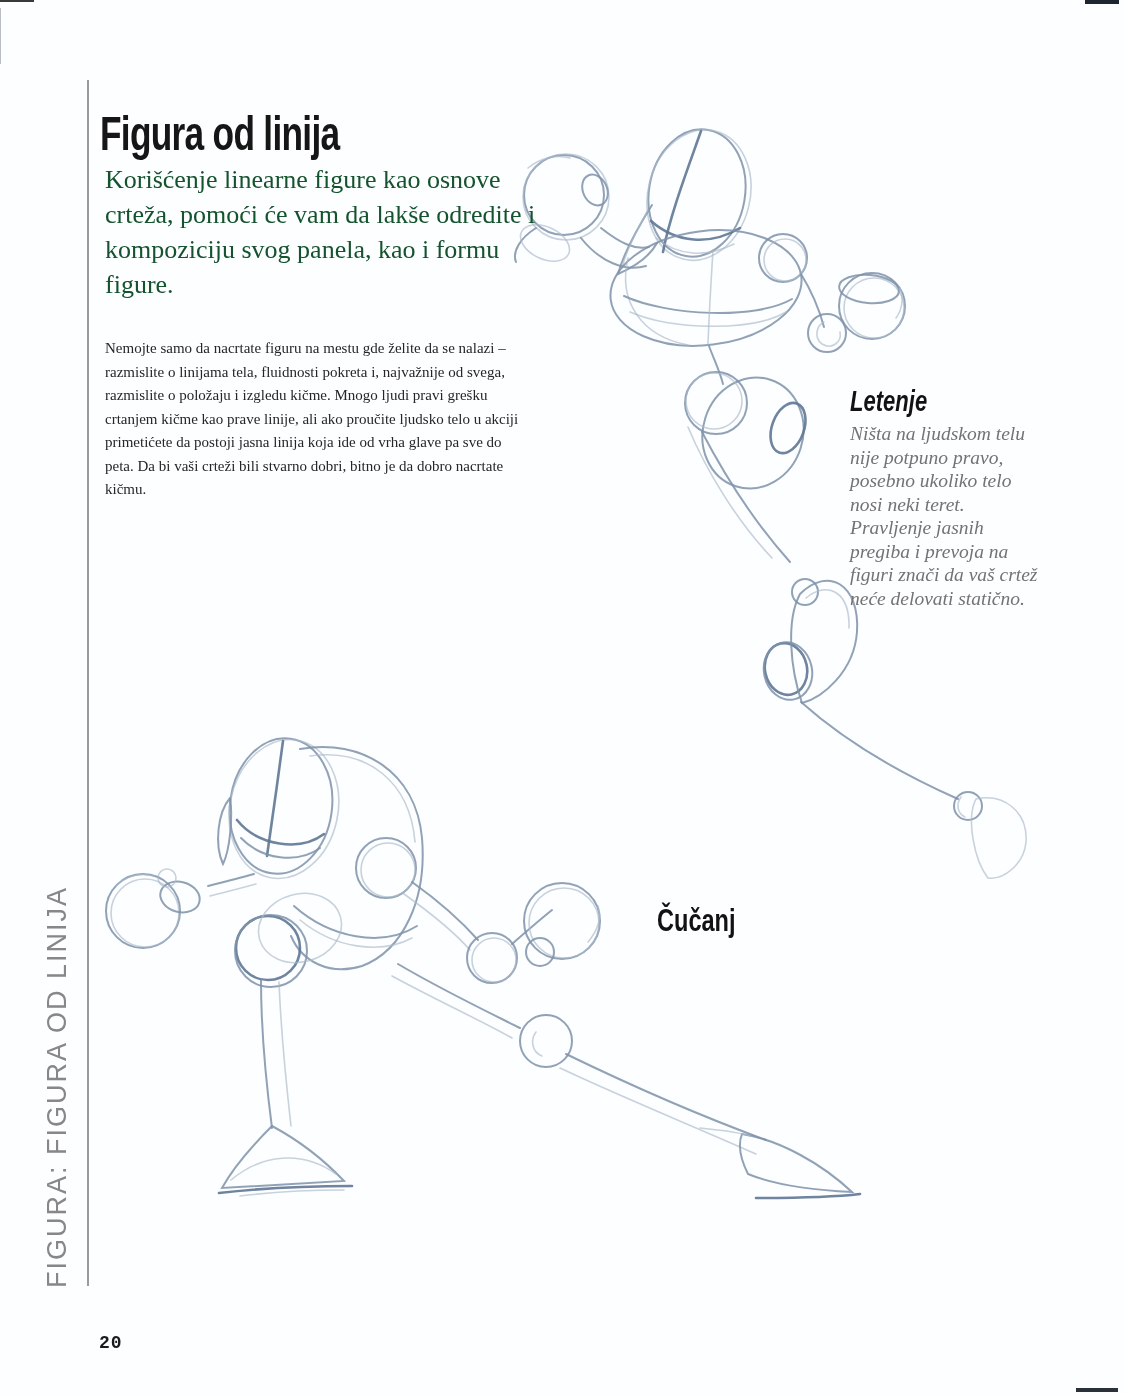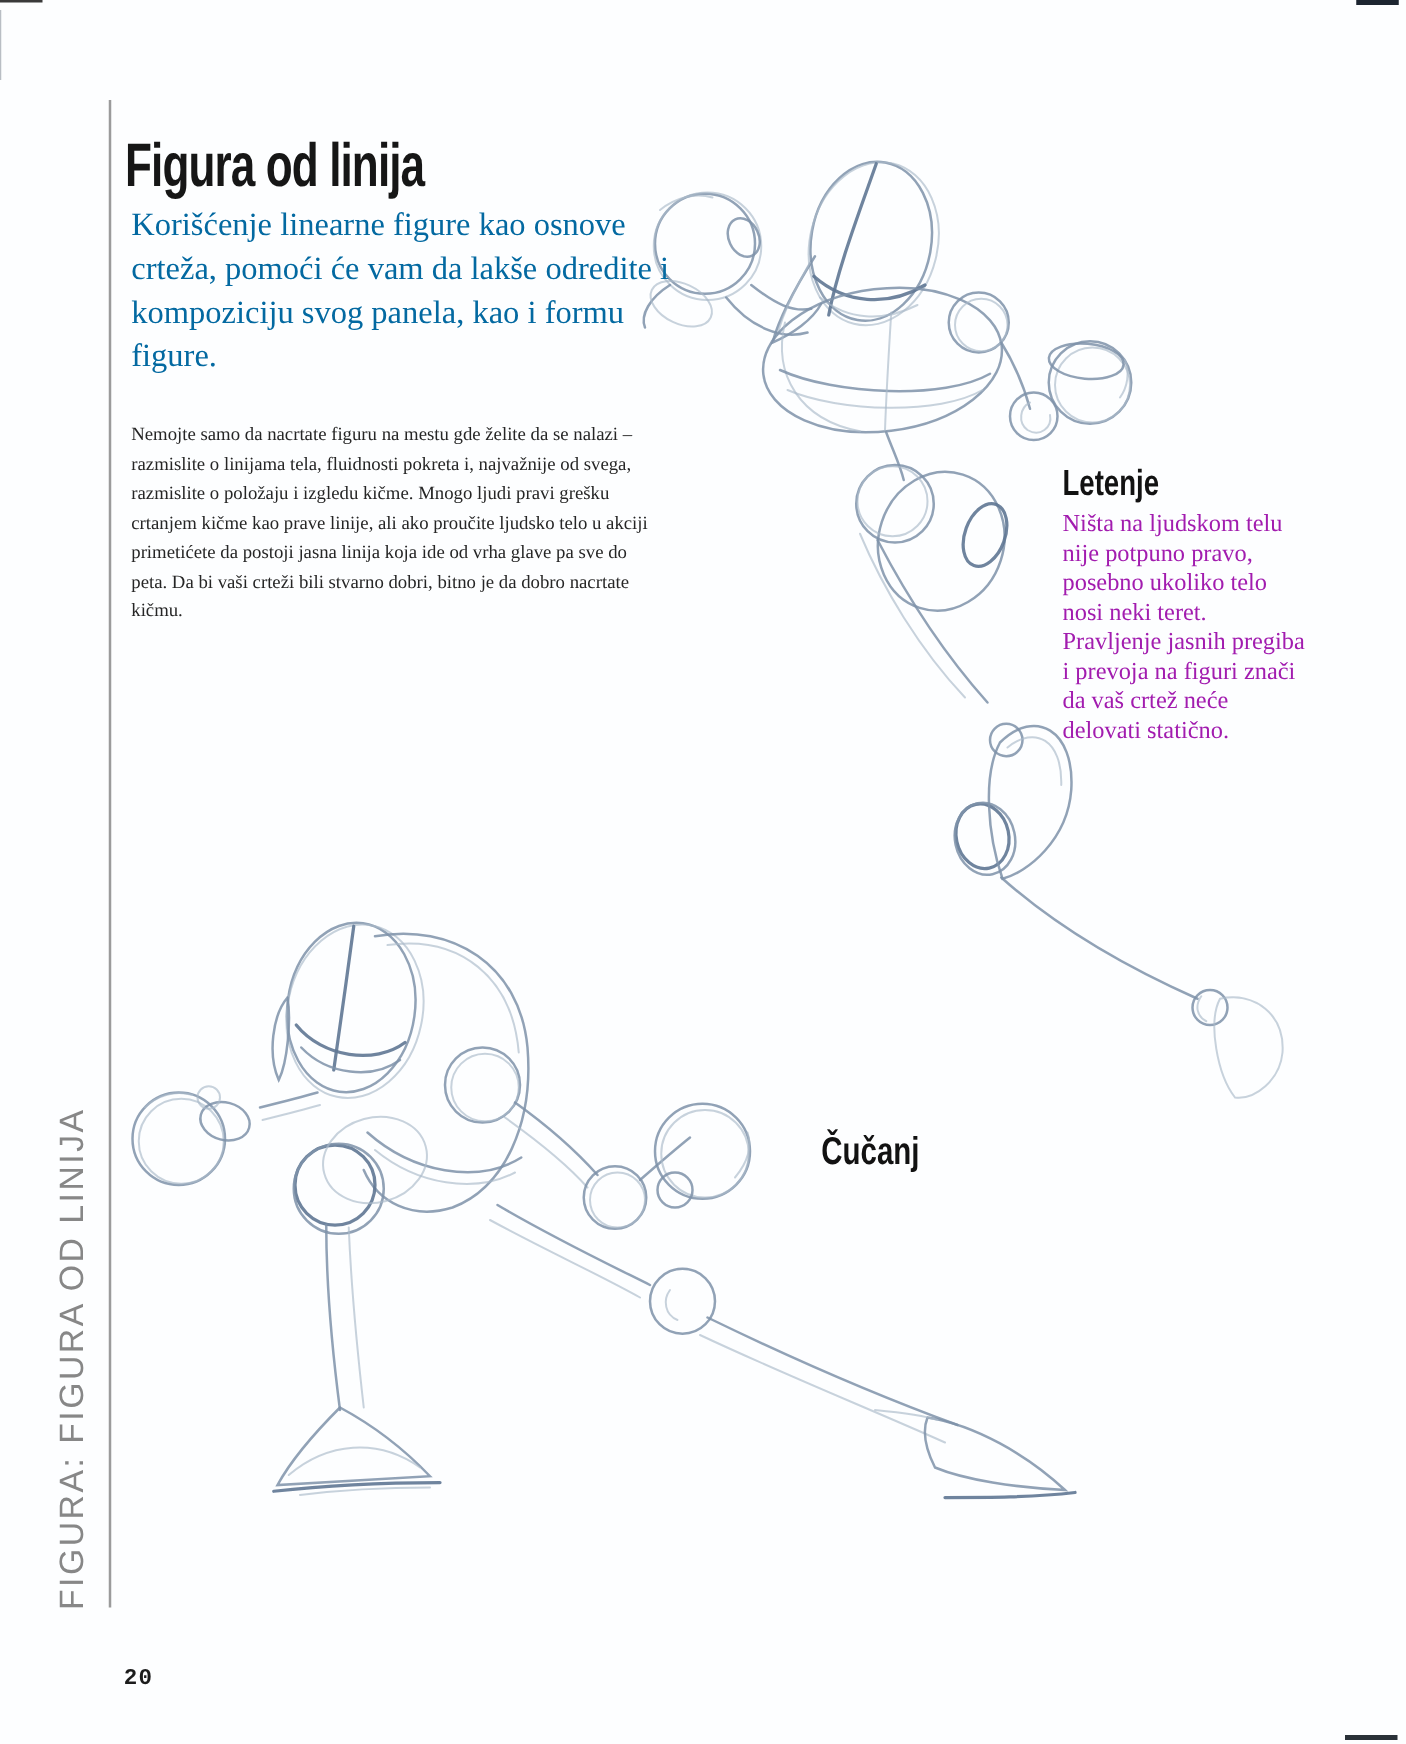--- a/index.html
+++ b/index.html
@@ -16,36 +16,36 @@
   .title{
     left:100px;top:76px;
     font-family:"Liberation Sans", sans-serif;
     font-weight:800;font-size:49px;line-height:1;color:#161616;
     transform:scaleX(0.72);transform-origin:left top;
     white-space:nowrap;letter-spacing:-1px;
   }
   
   .intro{
     left:105px;top:136px;width:450px;
-    font-size:26px;line-height:35px;color:#0369a1;
+    font-size:26px;line-height:35px;color:#14532d;
   }
   
   .bodycopy{
     left:105px;top:322px;width:428px;
     font-size:15px;line-height:23.5px;color:#262626;
   }
   .caption{position:absolute;}
   .cap-heading{
     font-family:"Liberation Sans", sans-serif;
     font-weight:800;color:#121212;line-height:1;
     transform:scaleX(0.76);transform-origin:left top;
     white-space:nowrap;display:block;margin:0 0 6px 0;
   }
-  .cap-body{font-size:19.5px;color:#a21caf;margin:0;}
-  .cap-letenje{left:850px;top:373px;width:196px;}
+  .cap-body{font-size:19.5px;color:#737373;margin:0;}
+  .cap-letenje{left:850px;top:387px;width:196px;font-style:italic;}
   .cap-letenje .cap-heading{font-size:29px;}
   .cap-letenje .cap-body{line-height:23.5px;}
   .cap-cucanj{left:657px;top:905px;width:335px;}
   .cap-cucanj .cap-heading{font-size:31px;}
   .cap-cucanj .cap-body{line-height:24.6px;}
   
   .sidebar-label{
     left:42px;top:1288px;
     transform:rotate(-90deg);transform-origin:0 0;
     font-family:"Liberation Sans", sans-serif;

